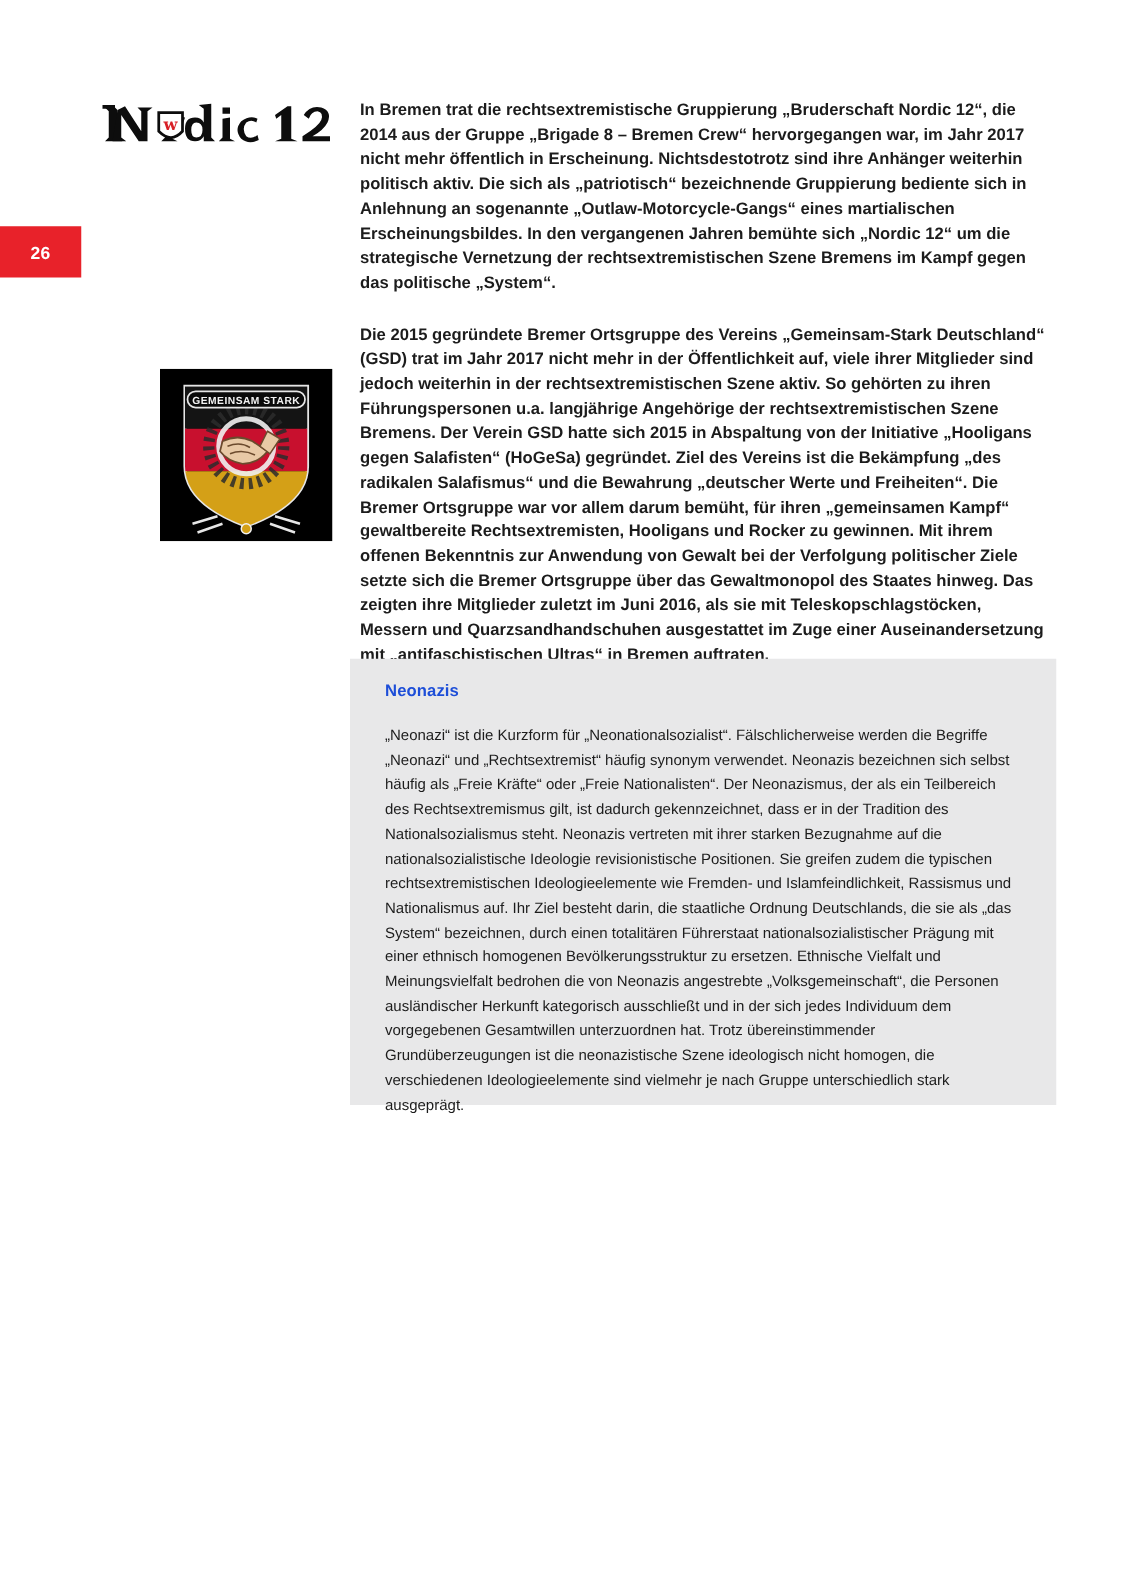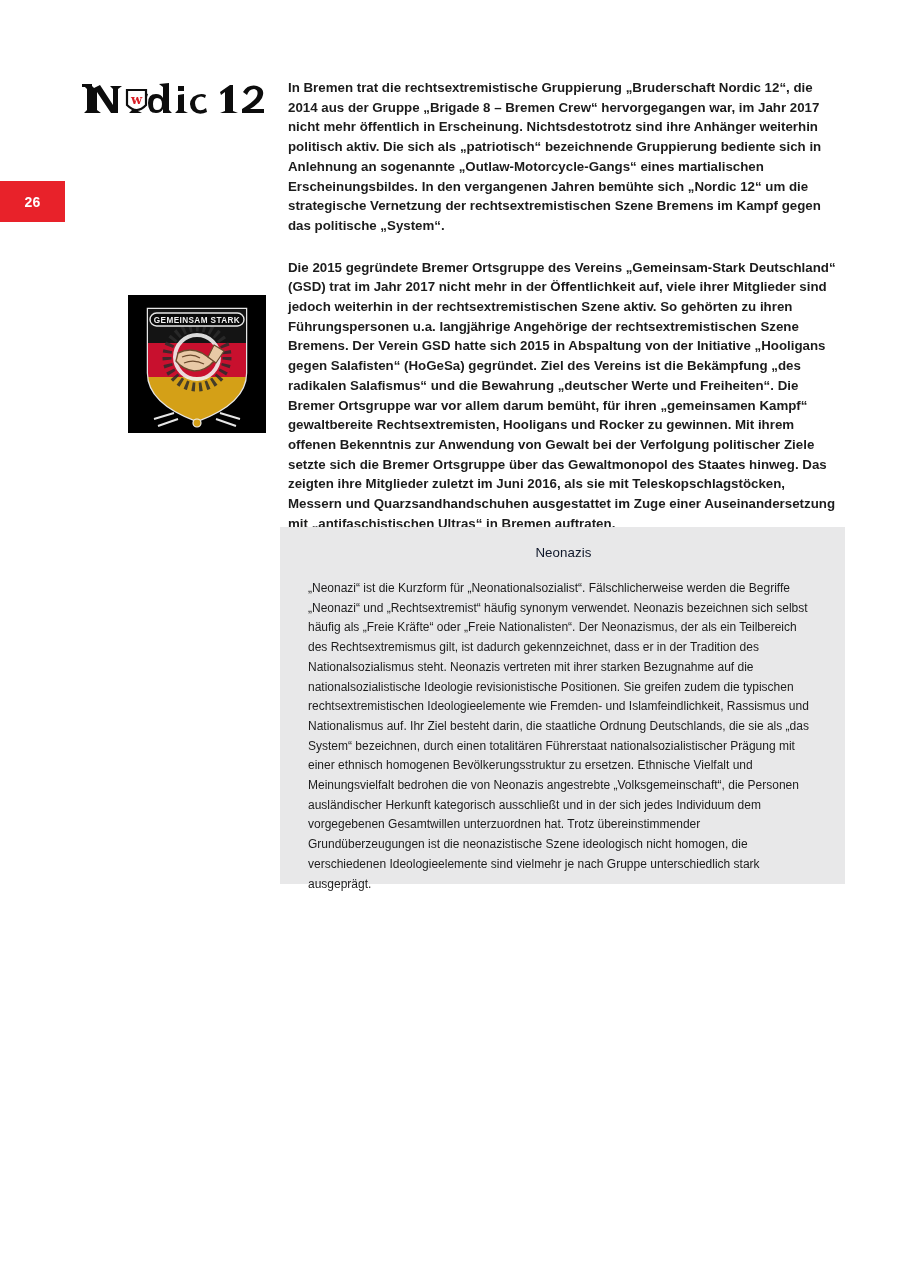--- a/index.html
+++ b/index.html
@@ -80,26 +80,25 @@
     position: absolute;
     left: 280px;
     top: 527px;
     width: 565px;
     height: 357px;
     background: #e8e8e9;
     box-sizing: border-box;
     padding: 18px 26px 20px 28px;
   }
   .info-box-title {
-    color: #0f172a;
+    color: #1d4ed8;
     font-size: 13.3px;
-    font-weight: normal;
+    font-weight: bold;
     margin: 0 0 19px 0;
     letter-spacing: 0.1px;
-    text-align: center;
   }
   .info-box-body {
     margin: 0;
     font-size: 12px;
     line-height: 19.7px;
     color: #1c1c1c;
   }
 </style>
 </head>
 <body>

